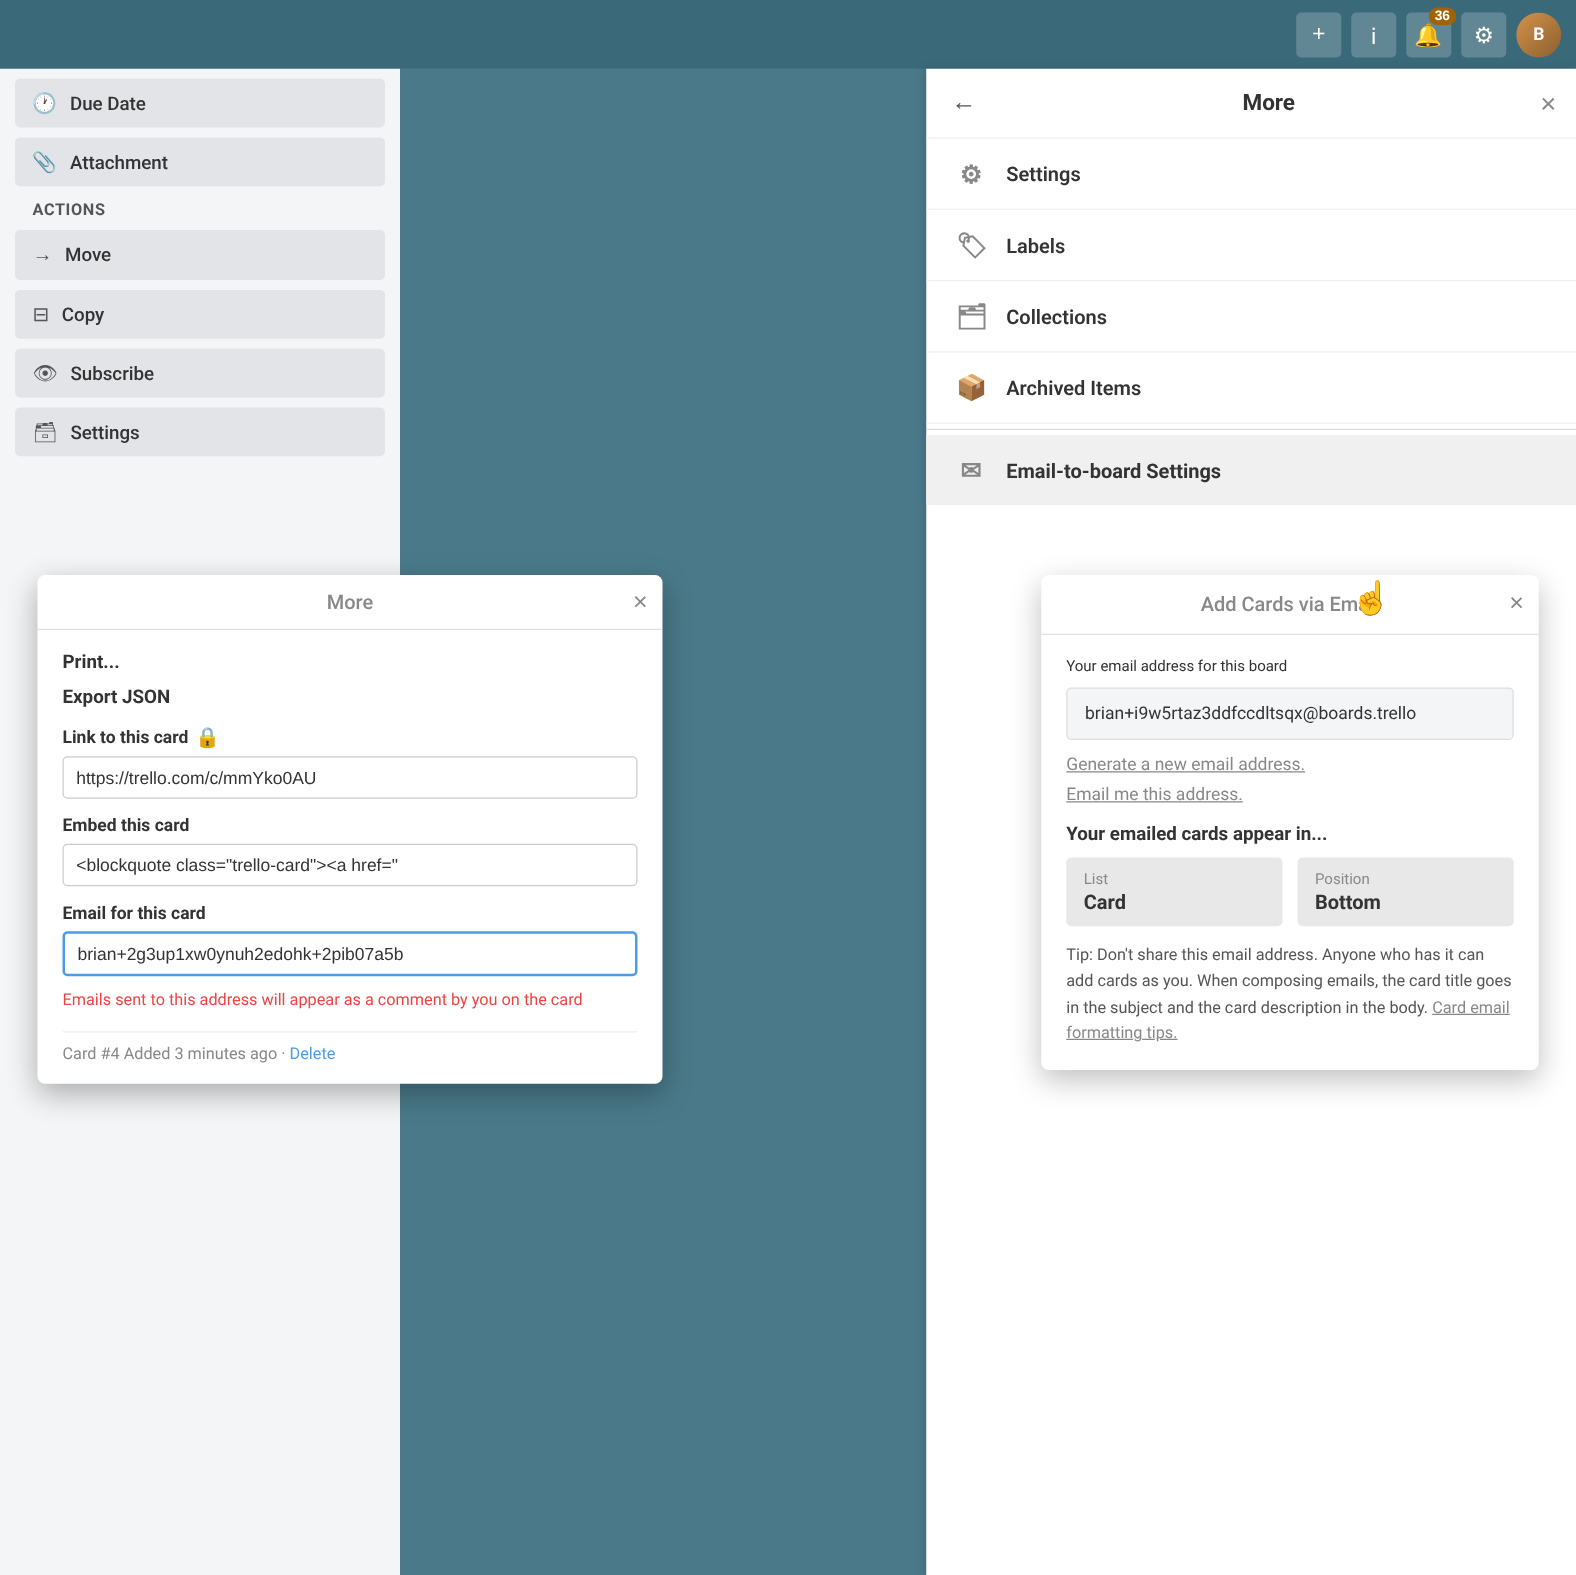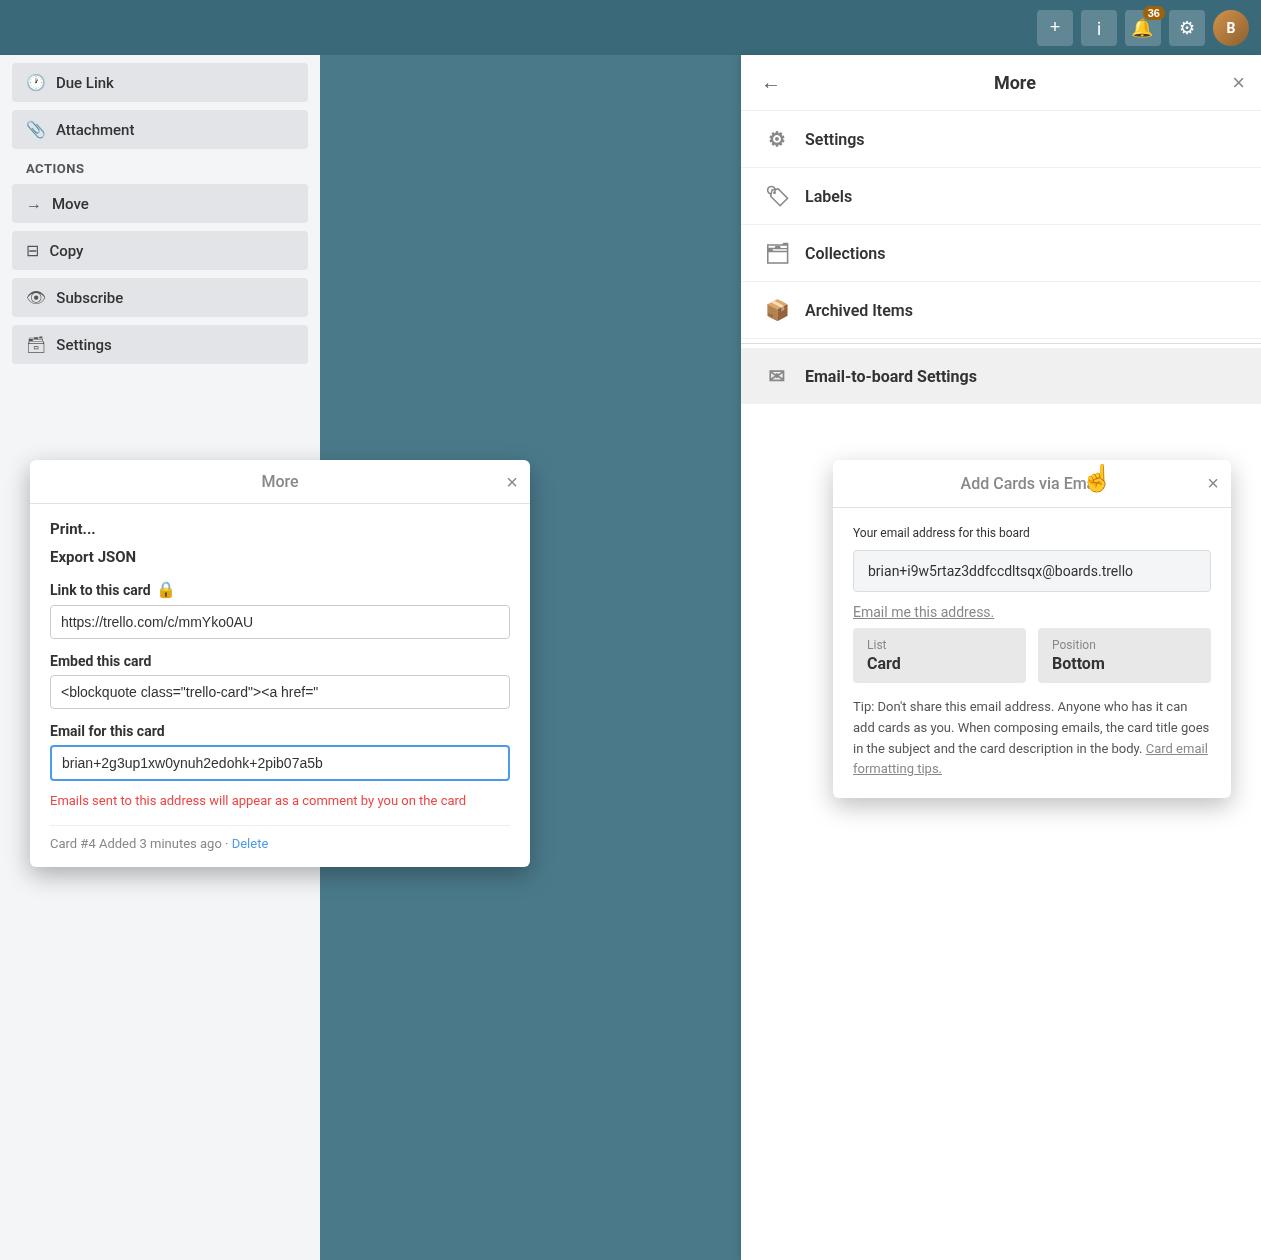--- a/index.html
+++ b/index.html
@@ -393,21 +393,21 @@
     <div class="avatar-inner">B</div>
   </div>
 </div>
 
 <div class="board-bg"></div>
 
 <div class="left-panel">
   <div class="sidebar-section">
     <div class="sidebar-item">
       <span class="sidebar-icon">🕐</span>
-      <span>Due Link</span>
+      <span>Due Date</span>
     </div>
     <div class="sidebar-item">
       <span class="sidebar-icon">📎</span>
       <span>Attachment</span>
     </div>
 
     <div class="actions-label">Actions</div>
 
     <div class="sidebar-item">
       <span class="sidebar-icon">→</span>
@@ -497,22 +497,24 @@
 </div>
 
 <div class="email-popup">
   <div class="email-popup-header">
     <span class="email-popup-title">Add Cards via Email</span>
     <button class="email-popup-close">×</button>
   </div>
   <div class="email-popup-body">
     <div class="email-section-title">Your email address for this board</div>
     <div class="email-address-box">brian+i9w5rtaz3ddfccdltsqx@boards.trello</div>
+    <a class="email-link">Generate a new email address.</a>
     <a class="email-link">Email me this address.</a>
 
+    <div class="appear-in-title">Your emailed cards appear in...</div>
     <div class="appear-in-row">
       <div class="appear-in-box">
         <div class="appear-in-label">List</div>
         <div class="appear-in-value">Card</div>
       </div>
       <div class="appear-in-box">
         <div class="appear-in-label">Position</div>
         <div class="appear-in-value">Bottom</div>
       </div>
     </div>

